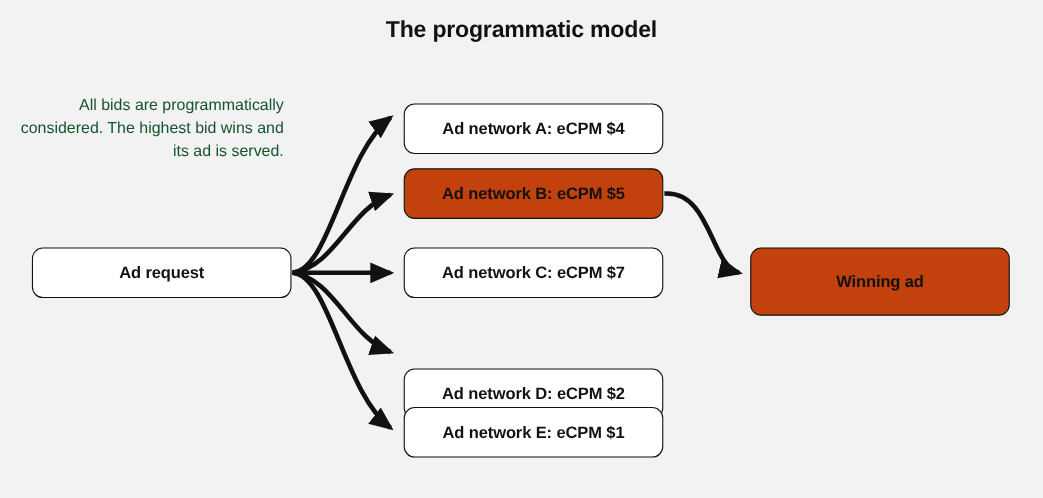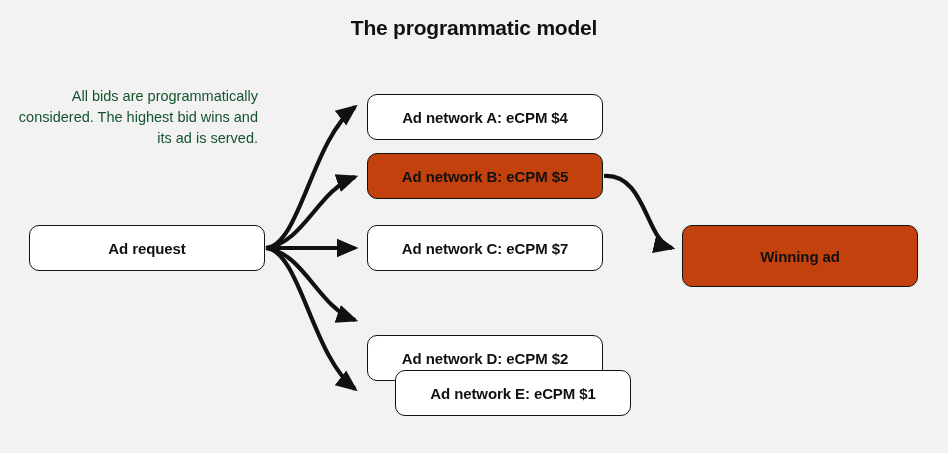--- a/index.html
+++ b/index.html
@@ -73,21 +73,21 @@
   }
   .node-net {
     left: 367px;
     width: 236px;
     height: 46px;
   }
   .net-a { top: 94px; }
   .net-b { top: 153px; }
   .net-c { top: 225px; }
   .net-d { top: 297px; margin-top: 38px; }
-  .net-e { top: 370px; margin-left: 28px; }
+  .net-e { top: 370px; }
   .node-winner {
     left: 682px;
     top: 225px;
     width: 236px;
     height: 62px;
   }
 </style>
 </head>
 <body>
 

